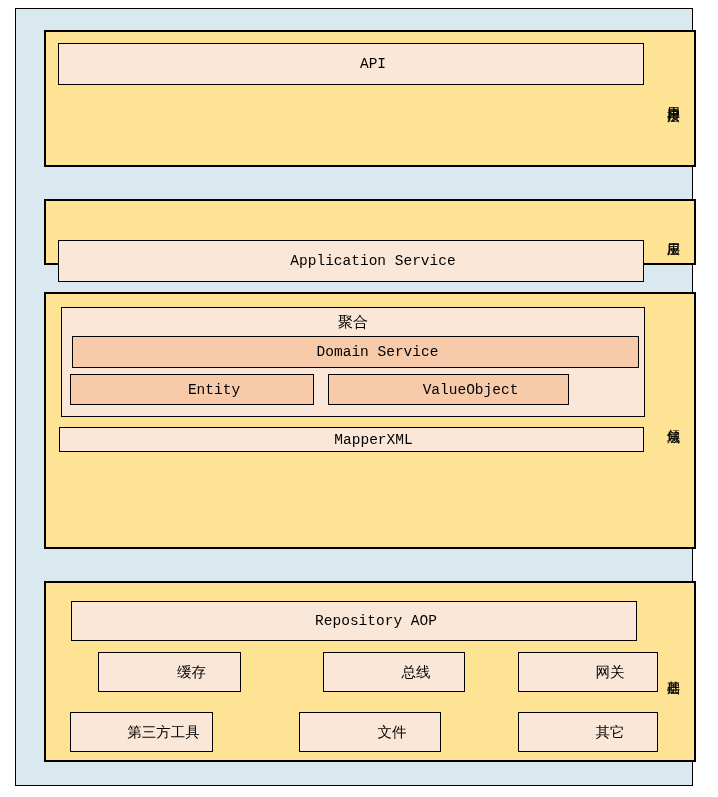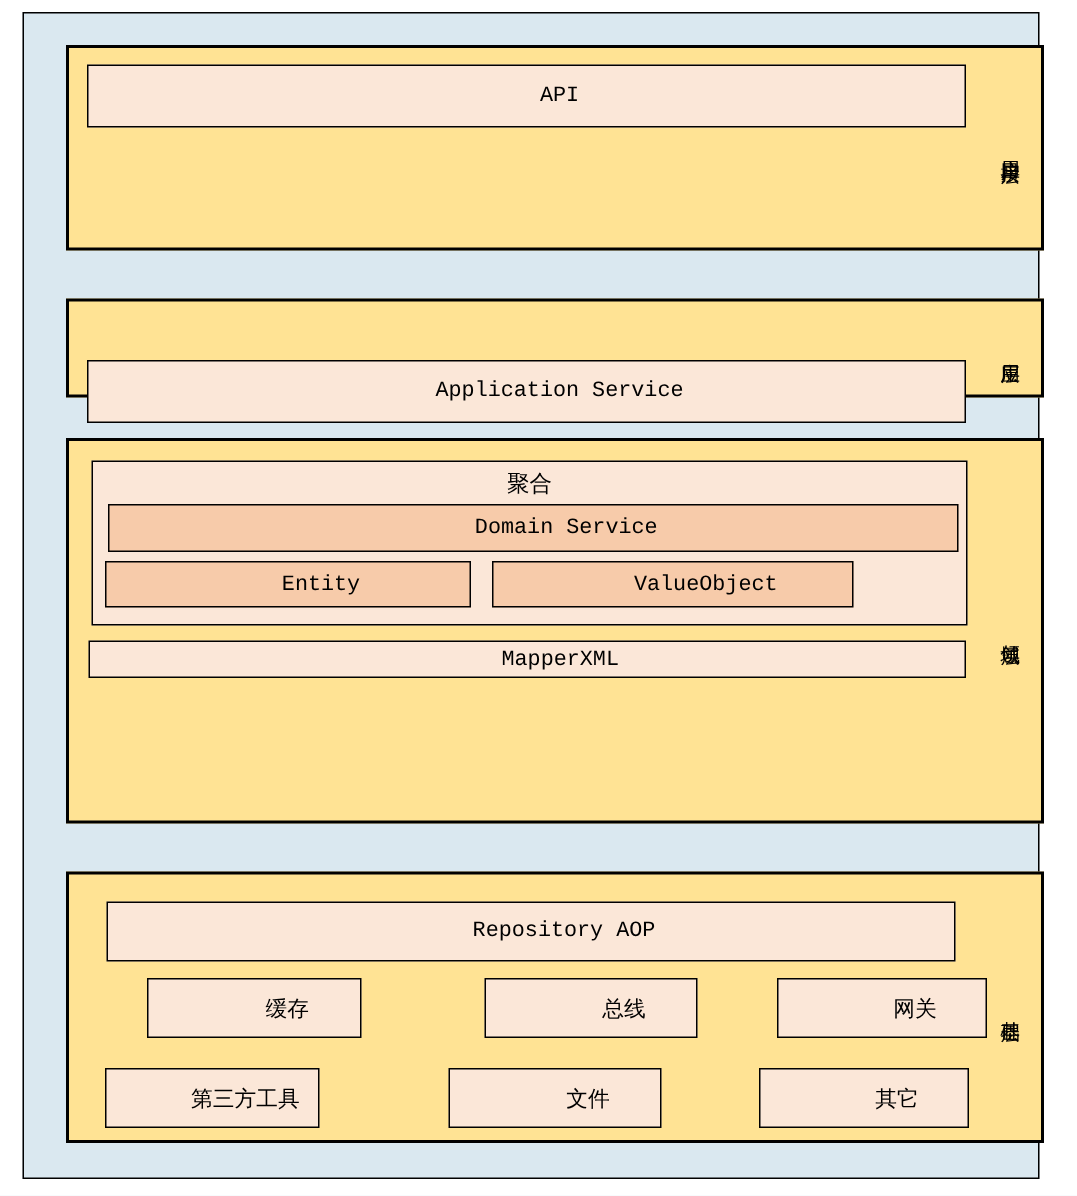--- a/index.html
+++ b/index.html
@@ -93,21 +93,21 @@
   #box-repo   { left: 13px; top: 187px; width: 585px; height: 40px; }
 
   
   #layer-inf  { left: 28px; top: 572px; width: 652px; height: 181px; }
   #box-aop    { left: 25px; top: 18px;  width: 566px; height: 40px; }
   #box-cache  { left: 24px; top: 69px;  width: 143px; height: 40px; margin-left: 28px; }
   #box-bus    { left: 253px;top: 69px;  width: 142px; height: 40px; margin-left: 24px; }
   #box-gw     { left: 472px;top: 69px;  width: 140px; height: 40px; }
   #box-third  { left: 24px; top: 129px; width: 143px; height: 40px; }
   #box-file   { left: 253px;top: 129px; width: 142px; height: 40px; }
-  #box-other  { left: 460px;top: 129px; width: 140px; height: 40px; }
+  #box-other  { left: 472px;top: 129px; width: 140px; height: 40px; }
 </style>
 </head>
 <body>
 
 <div id="page">
   <div id="canvas">
 
     <div class="layer" id="layer-ui">
       <div class="box" id="box-api">API</div>
       <div class="vstrip">

